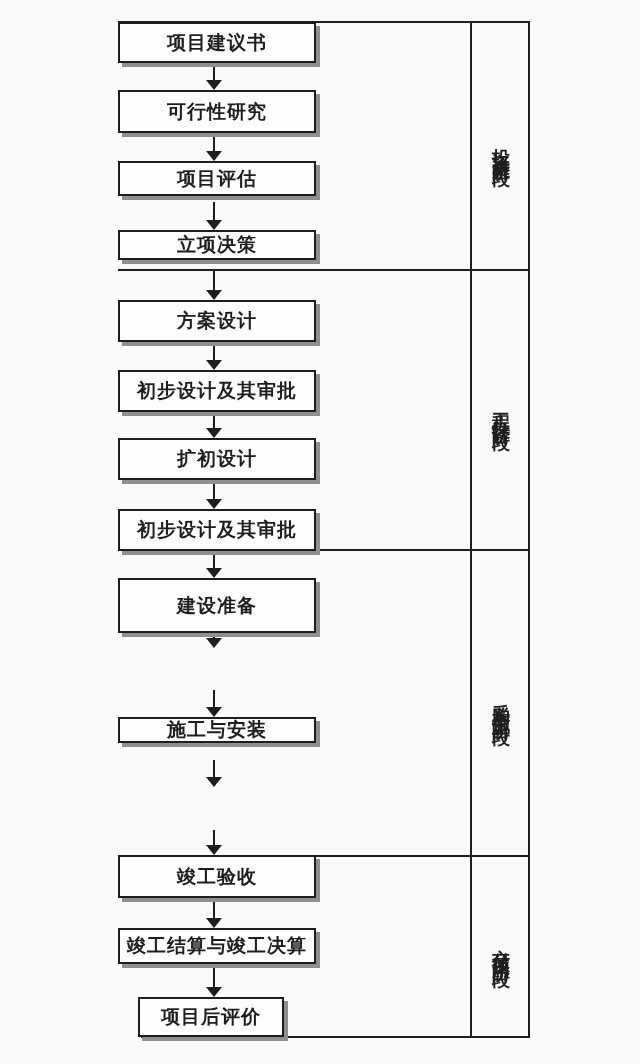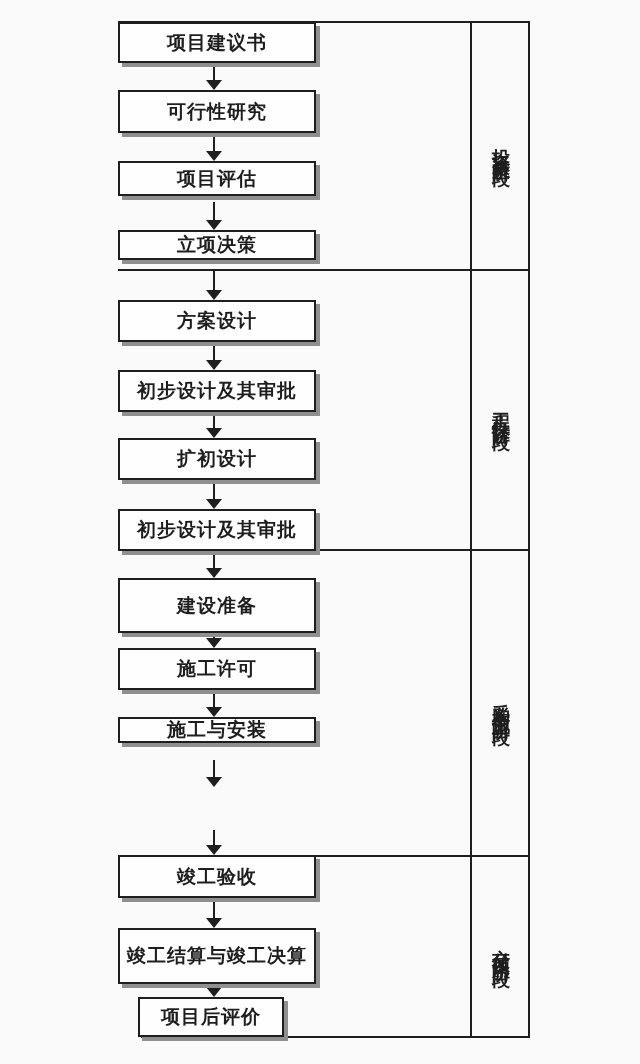--- a/index.html
+++ b/index.html
@@ -179,31 +179,28 @@
   <div class="box" style="top:438px;height:42px">
       <span class="step-label">扩初设计</span>
     </div>
   <div class="box" style="top:509px;height:42px">
       <span class="step-label">初步设计及其审批</span>
     </div>
 
   <div class="box" style="top:578px;height:55px">
       <span class="step-label">建设准备</span>
     </div>
-  <div class="box" style="top:648px;height:42px">
-      <span class="step-label">施工许可</span>
-    </div>
   <div class="box" style="top:717px;height:26px">
       <span class="step-label">施工与安装</span>
     </div>
 
   <div class="box" style="top:855px;height:43px">
       <span class="step-label">竣工验收</span>
     </div>
-  <div class="box" style="top:928px;height:56px">
+  <div class="box" style="top:928px;height:36px">
       <span class="step-label">竣工结算与竣工决算</span>
     </div>
   <div class="box" style="top:997px;height:40px;left:138px;width:146px">
       <span class="step-label">项目后评价</span>
     </div>
 
   <div class="phase" style="top:23px;height:246px">
       <span class="phase-label">投资决策阶段</span>
     </div>
   <div class="phase" style="top:271px;height:278px">

